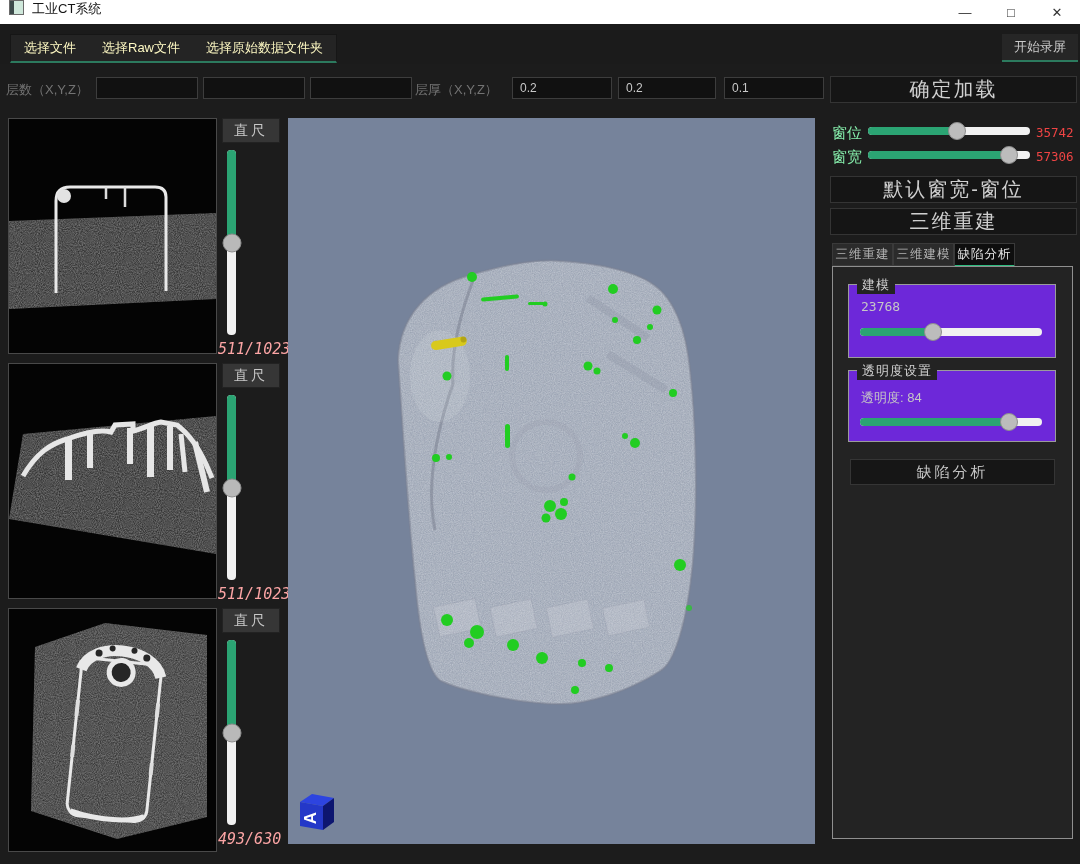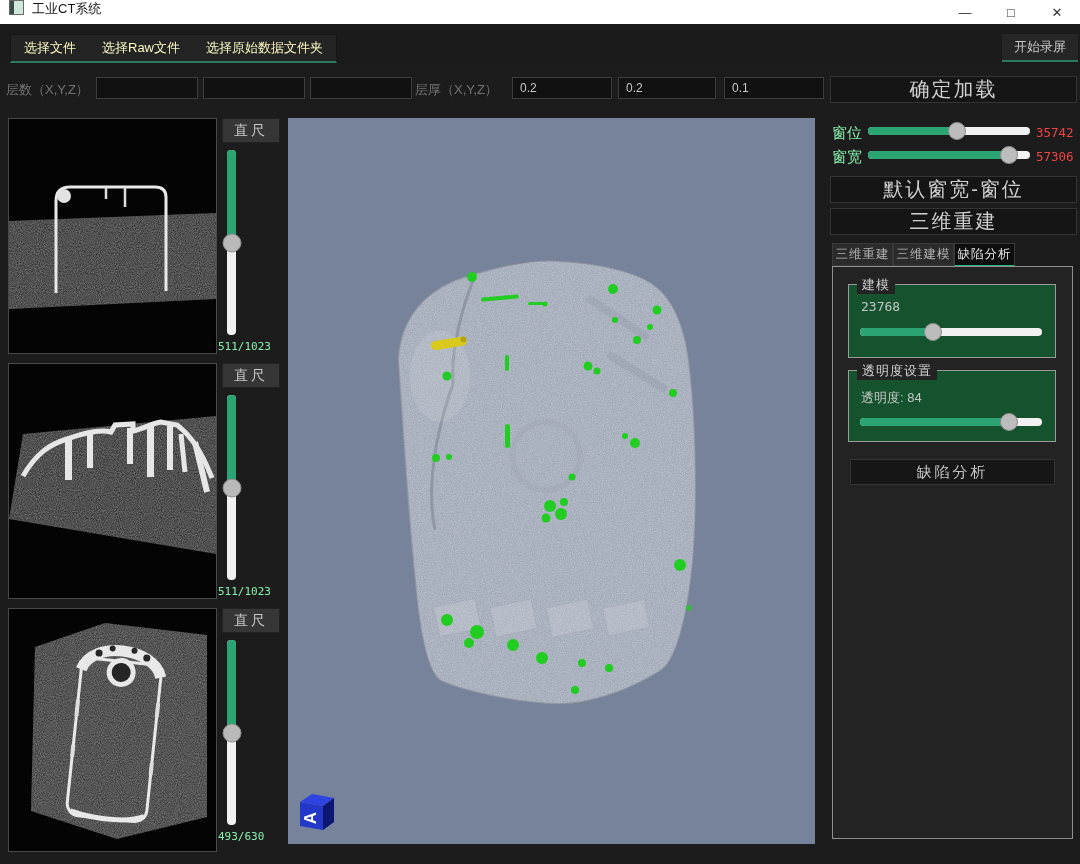--- a/index.html
+++ b/index.html
@@ -22,34 +22,34 @@
   .plabel{position:absolute;top:81px;color:#737373;font-size:13px;}
   .pinput{position:absolute;top:77px;height:20px;background:#111;border:1px solid #3d3d3d;color:#c9c9c9;font-size:12px;padding:0 7px;font-family:Liberation Sans, sans-serif;}
   .bigbtn{position:absolute;background:#151515;border:1px solid #343434;color:#cfcfcf;display:flex;align-items:center;justify-content:center;font-size:20px;letter-spacing:2px;}
   
   .slice{position:absolute;left:8px;width:207px;background:#050505;border:1px solid #494949;}
   .slice svg{display:block;}
   .rulerbtn{position:absolute;left:222px;width:56px;height:23px;background:#363636;border:1px solid #222;color:#c9c9c9;display:flex;align-items:center;justify-content:center;font-size:14px;letter-spacing:3px;}
   .vslider{position:absolute;left:227px;width:9px;height:185px;background:#f1f1f1;border-radius:4px;}
   .vslider .fill{position:absolute;left:0;top:0;width:100%;height:calc(var(--p)*1%);background:#2ba473;border-radius:4px;}
   .vslider .handle{position:absolute;left:50%;top:calc(var(--p)*1%);width:17px;height:17px;border-radius:50%;background:#b9b9b9;border:1px solid #8d8d8d;transform:translate(-50%,-50%);}
-  .slideval{position:absolute;left:218px;width:64px;color:#86efac;font-size:11px;font-family:"DejaVu Sans Mono","Liberation Mono",monospace;}
+  .slideval{position:absolute;left:218px;width:64px;color:#fca5a5;font-size:15px;font-family:"DejaVu Sans Mono","Liberation Mono",monospace;font-style:italic;}
   
   .viewport{position:absolute;left:288px;top:118px;width:527px;height:726px;background:#76839B;}
   .vtklogo{position:absolute;left:7px;bottom:11px;}
   
   .rlabel{position:absolute;color:#86efac;font-size:15px;}
   .rvalue{position:absolute;color:#ef4444;font-size:12.5px;font-family:"DejaVu Sans Mono","Liberation Mono",monospace;}
   .hslider{position:absolute;height:8px;background:#f1f1f1;border-radius:4px;}
   .hslider .fill{position:absolute;left:0;top:0;height:100%;width:calc(var(--p)*1%);background:#2ba473;border-radius:4px;}
   .hslider .handle{position:absolute;top:50%;left:calc(var(--p)*1%);width:16px;height:16px;border-radius:50%;background:#bcbcbc;border:1px solid #8d8d8d;transform:translate(-50%,-50%);}
   .tab{position:absolute;top:243px;height:21px;display:flex;align-items:center;justify-content:center;font-size:12.5px;background:#2b2b2b;border:1px solid #3a3a3a;color:#b5b5b5;letter-spacing:1px;}
   .tab.active{background:#0e0e0e;color:#e8e8e8;border-bottom:2px solid #2dbd7f;}
   .tabpanel{position:absolute;left:832px;top:266px;width:239px;height:571px;border:1px solid #8f8f8f;background:#232323;}
-  .groupbox{position:absolute;border:1px solid #9b9b9b;background:#14532d;}
+  .groupbox{position:absolute;border:1px solid #9b9b9b;background:#6d28d9;}
   .grouptitle{position:absolute;top:-9px;left:8px;background:#232323;padding:0 5px;color:#d2d2d2;font-size:13px;letter-spacing:1px;}
   .groupval{position:absolute;color:#c6c6c6;font-size:13px;font-family:"DejaVu Sans Mono","Liberation Mono",monospace;}
   .smallbtn{position:absolute;background:#161616;border:1px solid #353535;color:#c6c6c6;display:flex;align-items:center;justify-content:center;font-size:15px;letter-spacing:3px;}
 </style>
 </head>
 <body>
 
 <div id="app">
 
   <svg width="0" height="0" style="position:absolute">

